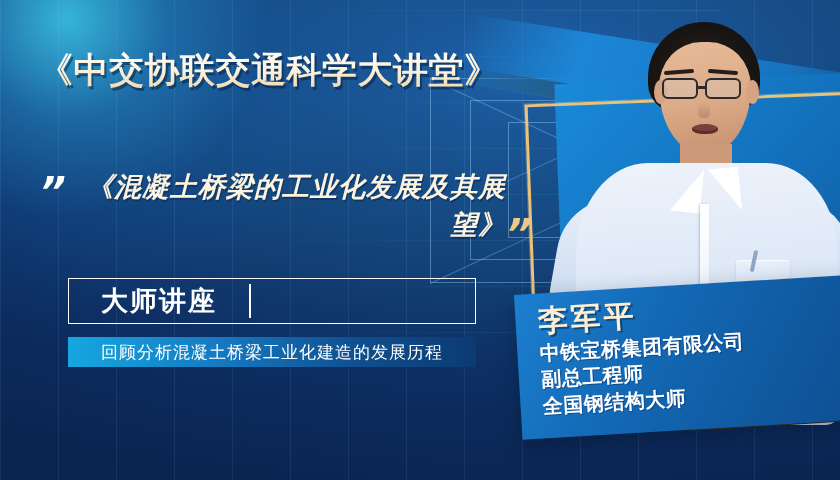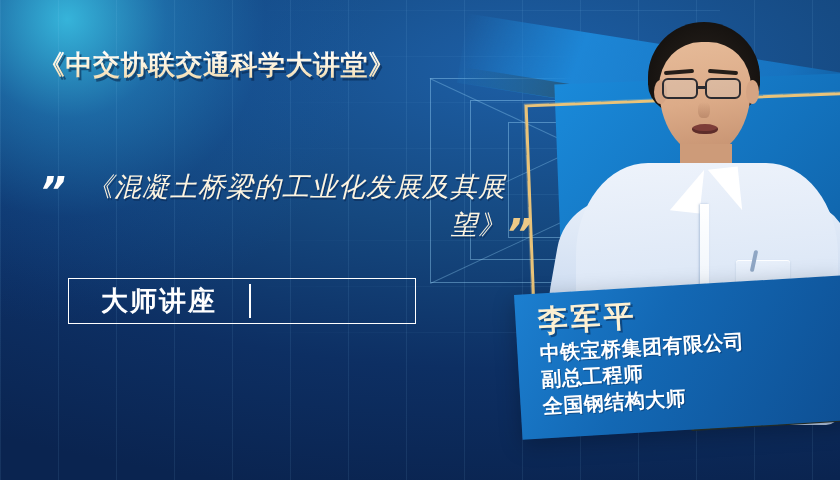--- a/index.html
+++ b/index.html
@@ -111,44 +111,44 @@
   .sp-placket{ position:absolute; left:140px; top:186px; width:9px; height:200px;
     background:linear-gradient(180deg,#ffffff,#dce8f7); box-shadow:-1px 0 2px rgba(120,150,190,.5); }
   .sp-pocket{ position:absolute; left:176px; top:242px; width:54px; height:50px;
     background:linear-gradient(175deg,#eaf1fb,#cfdef2); border-radius:3px;
     box-shadow:inset 0 1px 0 rgba(255,255,255,.9), 0 1px 2px rgba(110,140,180,.35); }
   .sp-pen{ position:absolute; left:192px; top:232px; width:4px; height:22px; background:#8fa6c4; border-radius:2px; transform:rotate(12deg); }
 
   
   .title{
     position:absolute; left:38px; top:48px; width:520px;
-    font-size:27px; font-weight:700; line-height:1.28; letter-spacing:.5px;
+    font-size:35px; font-weight:700; line-height:1.28; letter-spacing:.5px;
     color:#f7ecd2;
     background:linear-gradient(180deg,#ffffff 0%,#fdf3de 46%,#f0d6a4 100%);
     -webkit-background-clip:text; background-clip:text; -webkit-text-fill-color:transparent;
     filter:drop-shadow(2px 3px 0 rgba(6,32,70,.55));
   }
   .title .l2{ color:#ffffff; -webkit-text-fill-color:#ffffff; display:block; }
 
   .quote-wrap{ position:absolute; left:38px; top:168px; width:485px; }
   .qmark{
     font-family:"DejaVu Sans",sans-serif; font-size:40px; font-weight:700; line-height:1;
     font-style:italic; letter-spacing:-3px;
   }
   .qopen{ position:absolute; left:2px; top:4px; color:#ffffff; }
   .qclose{ position:absolute; right:-6px; top:46px; color:#ecc987; }
   .quote-text{
     position:absolute; left:48px; top:0; width:420px;
-    font-size:27px; font-style:italic; font-weight:400; line-height:1.42;
+    font-size:27px; font-style:italic; font-weight:700; line-height:1.42;
     color:#fdf4e0; text-align:right; letter-spacing:1px;
     text-shadow:1px 2px 0 rgba(6,32,70,.45);
   }
 
   .lecture-box{
-    position:absolute; left:68px; top:278px; width:348px; height:46px;
+    position:absolute; left:68px; top:278px; width:408px; height:46px;
     border:1.6px solid #ffffff; display:flex; align-items:stretch;
   }
   .lb-left{
     display:flex; align-items:center; justify-content:center; width:180px;
     font-size:27px; font-weight:700; color:#ffffff; letter-spacing:2px;
   }
   .lb-div{ width:1.6px; background:#ffffff; margin:5px 0; }
   .lb-right{
     flex:1; display:flex; align-items:center; justify-content:center;
     font-size:25px; font-weight:400; color:#ffffff; letter-spacing:.5px;
@@ -242,20 +242,23 @@
     <span class="qmark qopen">”</span>
     <div class="quote-text">《混凝土桥梁的工业化发展及其展望》</div>
     <span class="qmark qclose">”</span>
   </div>
 
   <div class="lecture-box">
     <div class="lb-left">大师讲座</div>
     <div class="lb-div"></div>
   </div>
 
+  <div class="sub-bar">
+    <span>回顾分析混凝土桥梁工业化建造的发展历程</span>
+  </div>
 
   <div class="speaker-info">
     <div class="sp-name">李军平</div>
     <div class="sp-lines">
       <div>中铁宝桥集团有限公司</div>
       <div>副总工程师</div>
       <div>全国钢结构大师</div>
     </div>
   </div>
 

